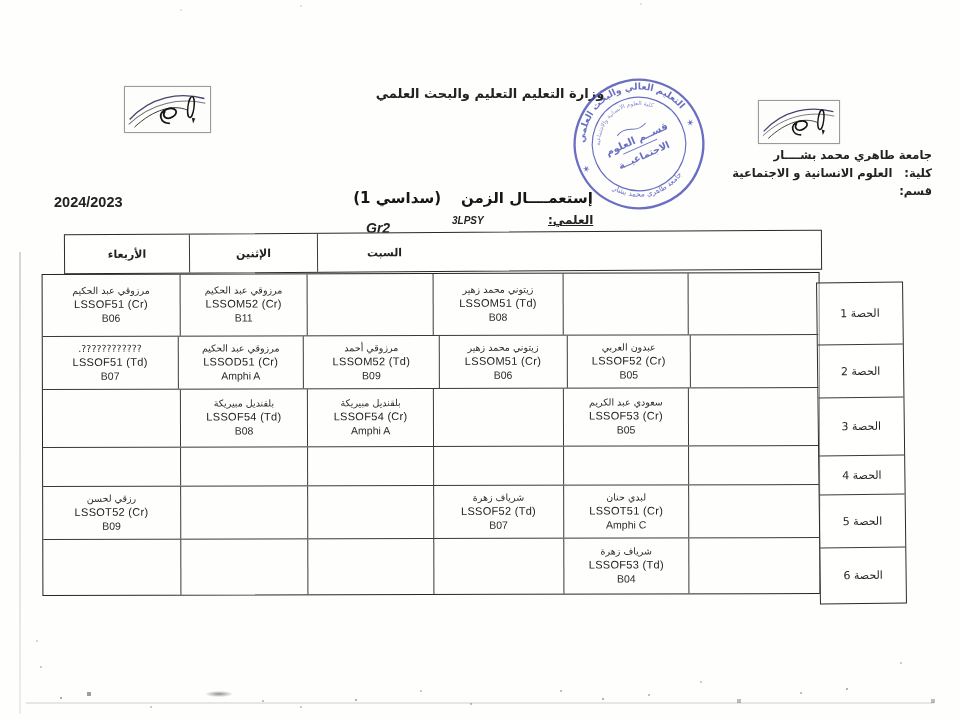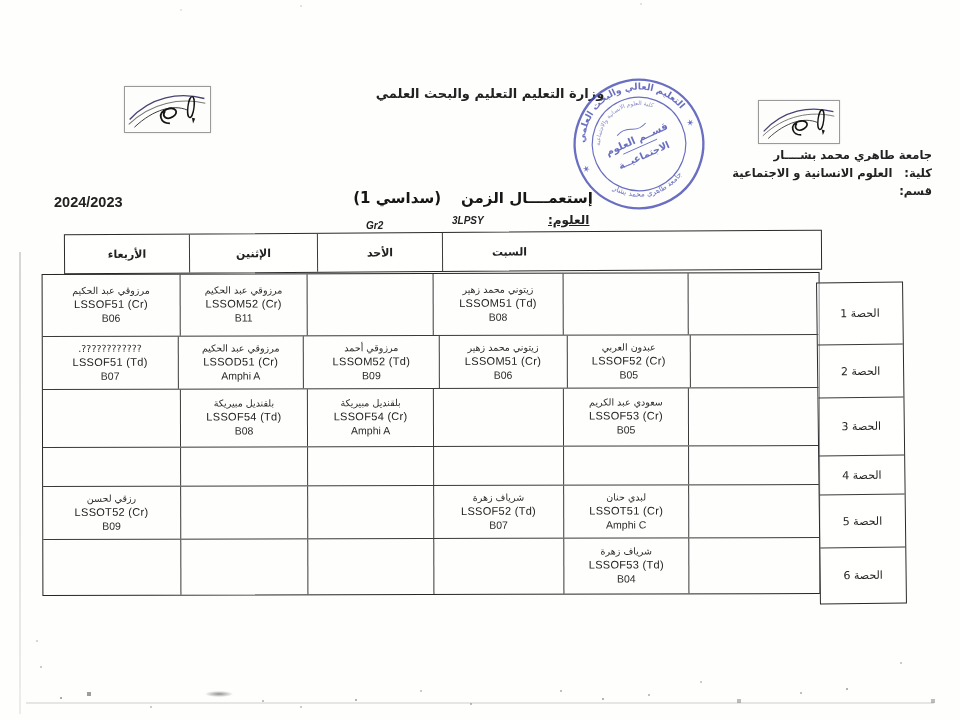--- a/index.html
+++ b/index.html
@@ -23,21 +23,21 @@
   .right-info .lbl{margin-left:12px;}
 
   .year{position:absolute;left:54px;top:194px;font-size:14.5px;font-weight:bold;color:#222;}
 
   .doc-title{position:absolute;left:318px;top:189px;width:310px;text-align:center;direction:rtl;
              font-size:15px;font-weight:bold;color:#161616;}
   .doc-title .t-main{margin-left:20px;}
   .sec-label{position:absolute;left:548px;top:213px;font-size:12px;font-weight:bold;direction:rtl;
              text-decoration:underline;color:#222;}
   .sec-value{position:absolute;left:452px;top:215px;font-size:10px;font-weight:bold;font-style:italic;color:#222;}
-  .grp-value{position:absolute;left:366px;top:220px;font-size:10px;font-weight:bold;font-style:italic;color:#222;}
+  .grp-value{position:absolute;left:366px;top:220px;font-size:14px;font-weight:bold;font-style:italic;color:#222;}
 
   
   .stamp{position:absolute;left:566px;top:70px;width:146px;height:148px;
          transform:rotate(-24deg);opacity:.82;}
   .stamp svg{width:100%;height:100%;}
 
   
   .table-area{position:absolute;left:42px;top:232px;width:880px;height:372px;}
   #dayHeader{position:absolute;left:22px;top:0;width:758px;height:40px;display:flex;
              border:1.6px solid #2a2a2a;transform:rotate(-0.35deg);background:rgba(255,255,255,.6);}
@@ -148,29 +148,28 @@
       <span class="lbl">كلية:</span><span>العلوم الانسانية و الاجتماعية</span>
     </div>
     <div>قسم:</div>
   </div>
 
   <div class="year latin">2024/2023</div>
 
   <div class="doc-title">
     <span class="t-main">إستعمــــال الزمن</span><span>(سداسي 1)</span>
   </div>
-  <div class="sec-label">العلوم:</div>
+  <div class="sec-label">العلمي:</div>
   <div class="sec-value latin">3LPSY</div>
   <div class="grp-value latin">Gr2</div>
 
   <div class="table-area">
     <div id="dayHeader">
         <div class="day-cell" dir="rtl" style="width: 125px;">الأربعاء</div>
         <div class="day-cell" dir="rtl" style="width: 128px;">الإثنين</div>
-        <div class="day-cell" dir="rtl" style="width: 125px;">الأحد</div>
         <div class="day-cell" dir="rtl" style="width: 133px;">السبت</div>
       </div>
     <div id="gridBody">
         <div class="grid-row" style="height: 62px;">
           <div class="grid-cell" style="width: 138px;">
             <div class="t-name" dir="rtl">مرزوقي عبد الحكيم</div>
             <div class="t-code">LSSOF51  (Cr)</div>
             <div class="t-room">B06</div>
           </div>
           <div class="grid-cell" style="width: 128px;">

